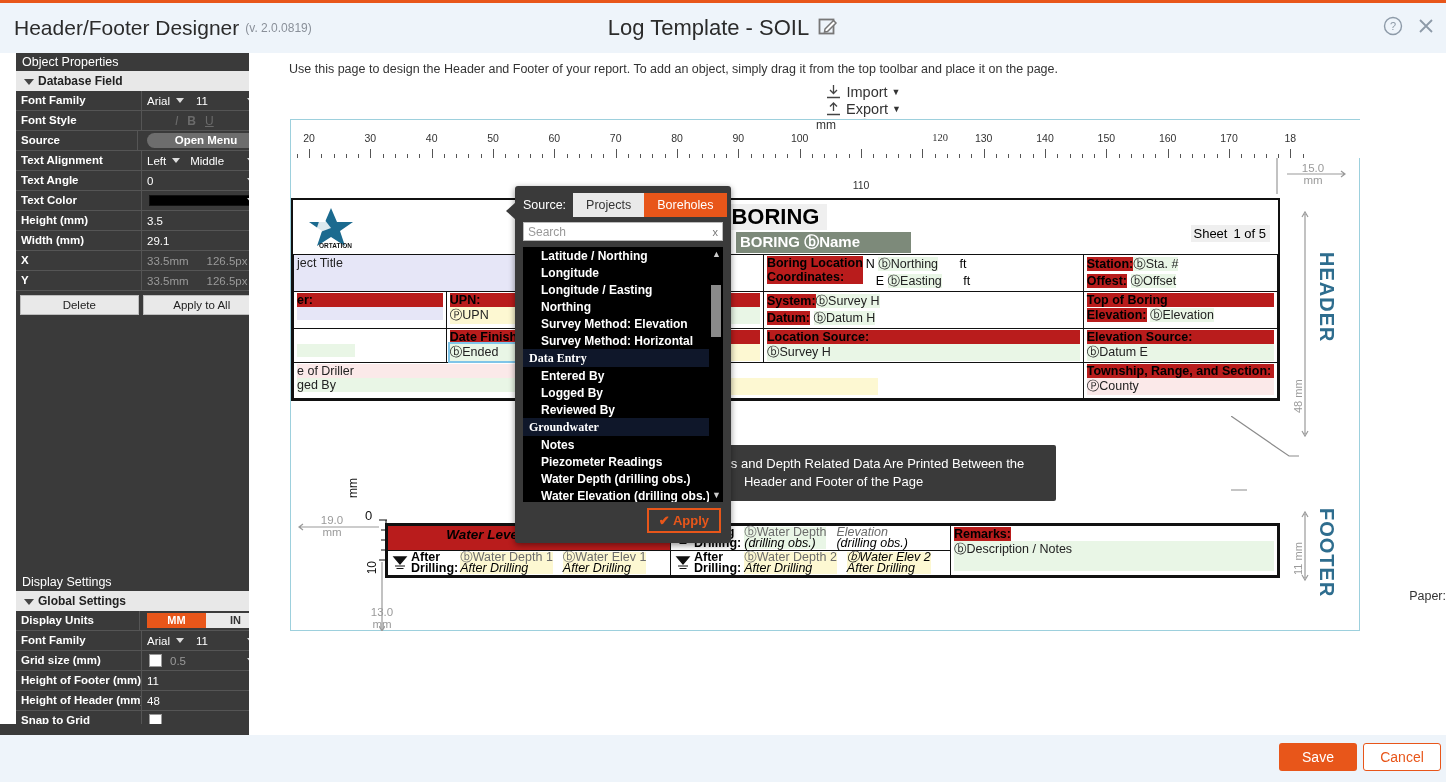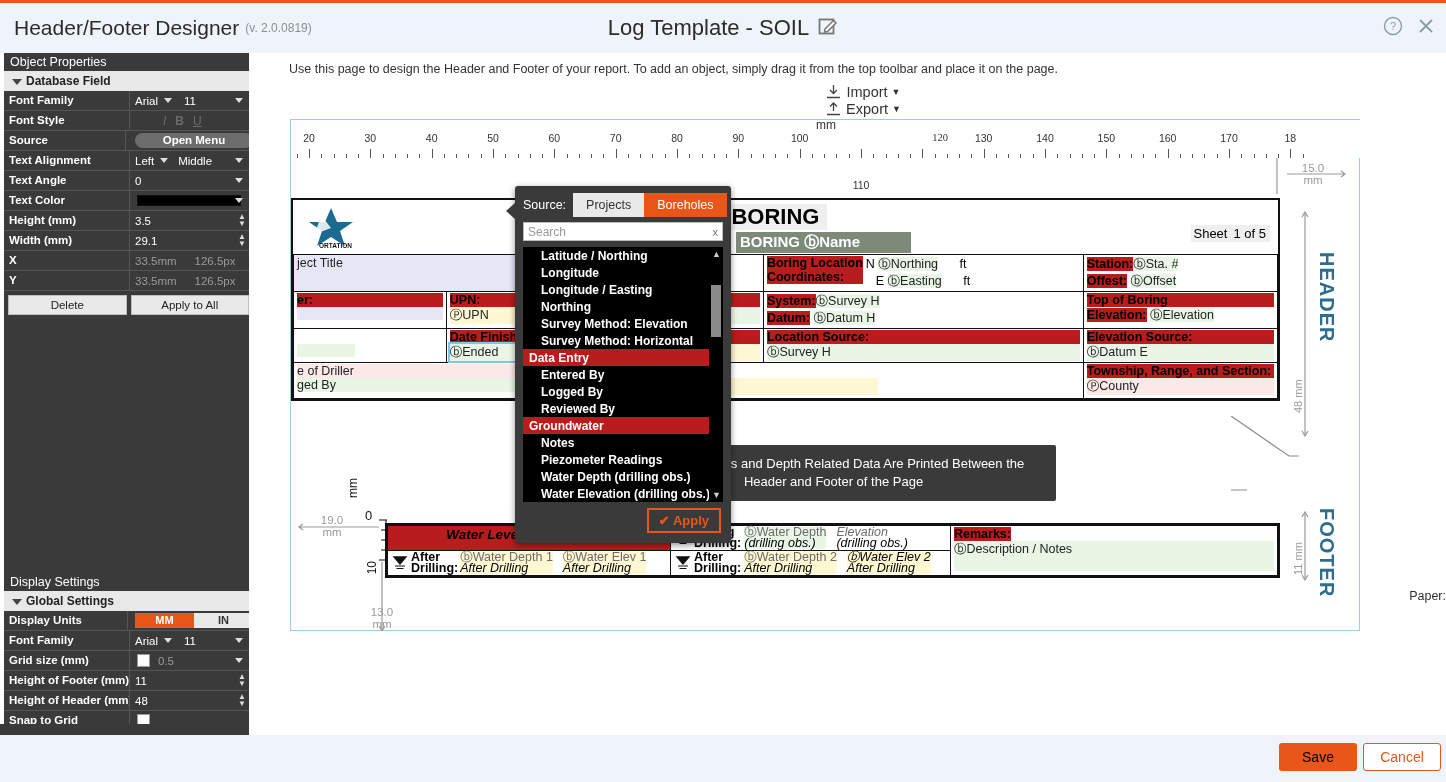--- a/index.html
+++ b/index.html
@@ -23,21 +23,21 @@
   .app-title { font-size:21px; color:#2b2b2b; margin-left:14px; }
   .app-ver { font-size:12px; color:#8a9099; margin-left:6px; }
   .doc-title-wrap { position:absolute; left:0; right:0; top:0; height:50px;
       display:flex; align-items:center; justify-content:center; pointer-events:none; }
   .doc-title { font-size:22px; color:#2b2b2b; }
   .doc-edit-icon { margin-left:9px; pointer-events:auto; cursor:pointer; }
   .title-right { position:absolute; right:10px; top:0; height:50px; display:flex; align-items:center; gap:12px; }
   .help-icon, .close-icon { cursor:pointer; }
 
   
-  .leftpanel { position:absolute; left:4px; top:53px; width:249px; height:700px;
+  .leftpanel { position:absolute; left:16px; top:53px; width:249px; height:700px;
      background:#3a3a3a; color:#fff; font-size:11.5px; }
   .panel-head { background:#3a3a3a; color:#fff; font-size:12.5px; padding:4px 6px; height:18px; line-height:10px;}
   .panel-sub { background:#e8e8e8; color:#222; font-size:12px; font-weight:bold;
       padding:3px 6px 3px 22px; position:relative; height:20px; line-height:14px; }
   .caret { position:absolute; left:8px; top:8px; width:0;height:0;
       border-left:5px solid transparent;border-right:5px solid transparent;border-top:6px solid #444; }
   .prow { display:flex; height:20px; border-bottom:1px solid #555; align-items:stretch; }
   .plabel { width:126px; padding:3px 0 0 5px; font-weight:bold; font-size:11.5px; color:#fff;
       border-right:1px solid #555; overflow:hidden; white-space:nowrap; }
   .pval { flex:1; display:flex; align-items:center; padding-left:5px; font-size:11.5px; position:relative; }
@@ -134,33 +134,33 @@
   .popup-head .lbl { color:#fff; font-size:12.5px; margin-right:7px; }
   .tabbtn { font-size:12.5px; padding:5px 13px; cursor:pointer; }
   .tabbtn.off { background:#e9e9e9; color:#333; }
   .tabbtn.on { background:#e8561a; color:#fff; }
   .searchbox { margin:0 8px; height:19px; background:#fff; border:1px solid #bbb;
       display:flex; align-items:center; padding:0 4px; font-size:12px; color:#999; }
   .searchbox .x { margin-left:auto; color:#777; cursor:pointer; font-size:11px;}
   .listwrap { margin:6px 8px 0 8px; height:255px; background:#000; position:relative; overflow:hidden; }
   .list { position:absolute; left:0; right:14px; top:0; bottom:0; overflow:hidden; }
   .li { color:#fff; font-size:12px; font-weight:bold; padding:1.5px 0 1.5px 18px; cursor:pointer; white-space:nowrap;}
-  .li.grp { background:#b91c1c; padding-left:6px; color:#fff; }
+  .li.grp { background:#0f172a; padding-left:6px; color:#fff;font-family:Liberation Serif, serif; }
   .sbar { position:absolute; right:0; top:0; width:14px; bottom:0; background:#000; }
   .sbar .thumb { position:absolute; left:2px; width:10px; background:#8a8a8a; }
   .sbar .ar { position:absolute; left:3px; color:#ccc; font-size:9px; }
   .applybtn { position:absolute; right:10px; bottom:10px; background:#3a3a3a; color:#e8561a;
       border:2px solid #e8561a; font-size:13px; padding:3px 10px; cursor:pointer; font-weight:bold;}
 
   
   .footerbar { position:absolute; left:0; bottom:0; width:1446px; height:47px;
       background:#eef4fa; }
   .fb-btn { position:absolute; top:8px; height:28px; font-size:14px; cursor:pointer;
       display:flex; align-items:center; justify-content:center; border-radius:3px; }
-  .fb-save { right:89px; width:78px; background:#e8561a; color:#000000; }
+  .fb-save { right:89px; width:78px; background:#e8561a; color:#ffffff; }
   .fb-cancel { right:5px; width:78px; background:#fff; color:#e8561a; border:1px solid #e8561a; }
   .leftfill { position:absolute; left:0; bottom:29px; width:249px; height:29px; background:#3a3a3a;}
 </style>
 </head>
 <body>
 
 <div id="app">
 
   <div class="top-accent"></div>
 

